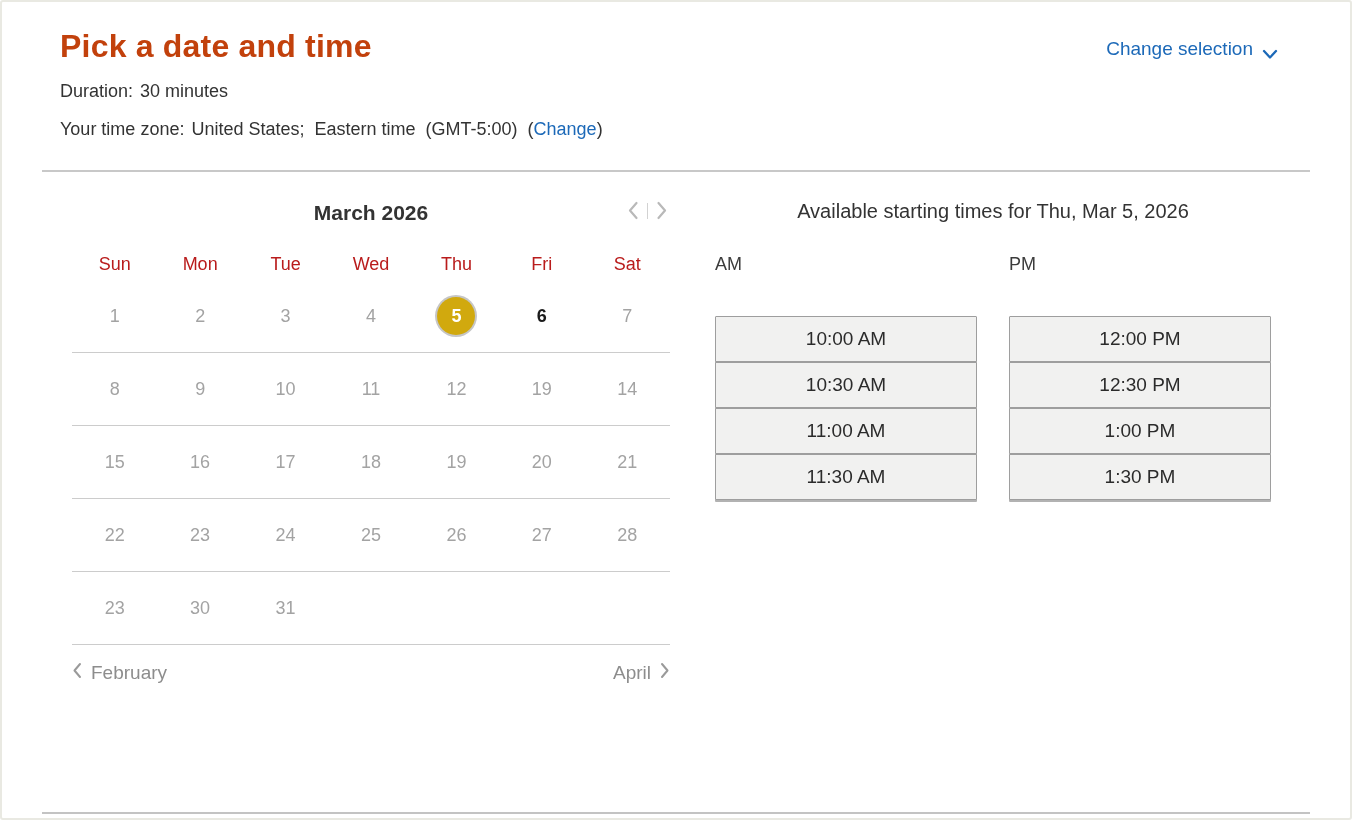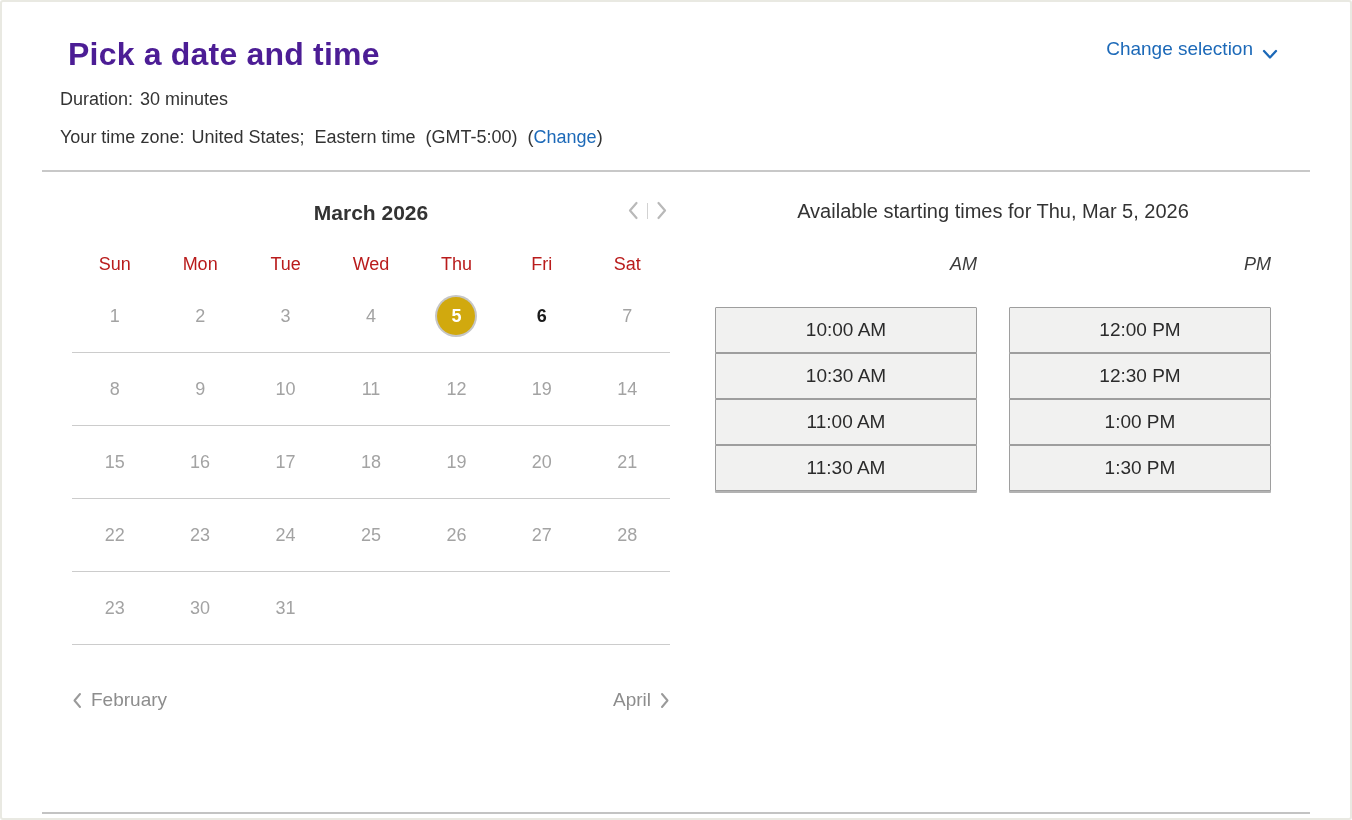--- a/index.html
+++ b/index.html
@@ -17,25 +17,25 @@
     border: 2px solid #e9e9e2;
     border-radius: 3px;
     overflow: hidden;
   }
   .pre { white-space: pre-wrap; }
   .bold { font-weight: 400; }
 
   
   .header { padding: 26px 80px 0 58px; }
   .page-title {
-    margin: 8px;
+    margin: 0;
     font-size: 32px;
     line-height: 36px;
     font-weight: 700;
-    color: #4c1d95;
+    color: #c2410c;
     letter-spacing: 0.2px;
   }
   .meta-line {
     font-size: 18px;
     line-height: 22px;
     margin-top: 16px;
     color: #333333;
   }
   .meta-line .bold { margin-right: 2px; }
   .link {
@@ -122,43 +122,42 @@
     cursor: pointer;
   }
   .cal-footer {
     display: flex;
     justify-content: space-between;
     align-items: center;
     padding-top: 17px;
     font-size: 19px;
     color: #8d8d8d;
   }
-  .nav-month { display: flex; align-items: center; gap: 9px; cursor: pointer; margin-top: 27px; }
+  .nav-month { display: flex; gap: 9px; cursor: pointer; }
 
   
   .times {
     position: absolute;
     left: 713px;
     top: 196px;
     width: 556px;
   }
   .times-header {
     text-align: center;
     font-size: 20px;
     line-height: 26px;
     color: #333333;
   }
   .time-columns { display: flex; gap: 32px; margin-top: 30px; }
   .time-col { flex: 1; min-width: 0; }
   .time-col-label {
-    text-align: right;
+    text-align: left;
     font-size: 18px;
     color: #3c3c3c;
-    margin-bottom: 32px;
-    font-style: italic;
+    margin-bottom: 41px;
   }
   .time-btn {
     display: block;
     width: 100%;
     height: 46px;
     box-sizing: border-box;
     background: #f1f1f0;
     border: 1px solid #9e9e9e;
     box-shadow: 0 2px 0 0 #b2b2b2;
     border-radius: 1px;

